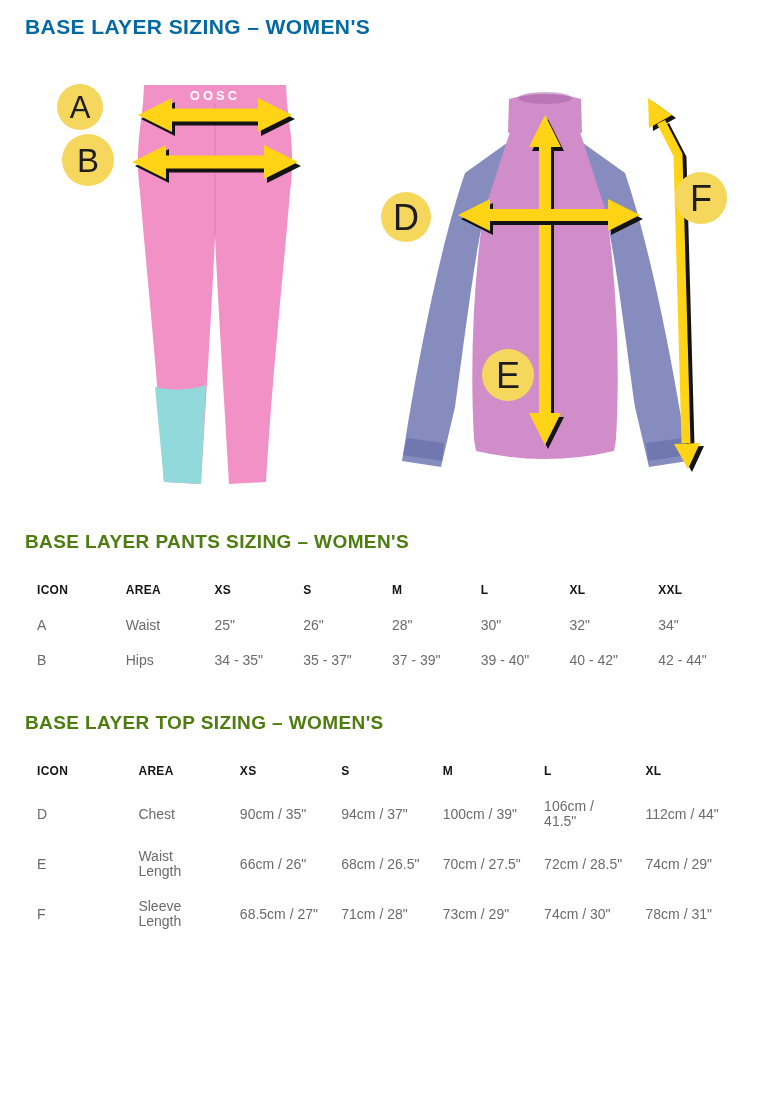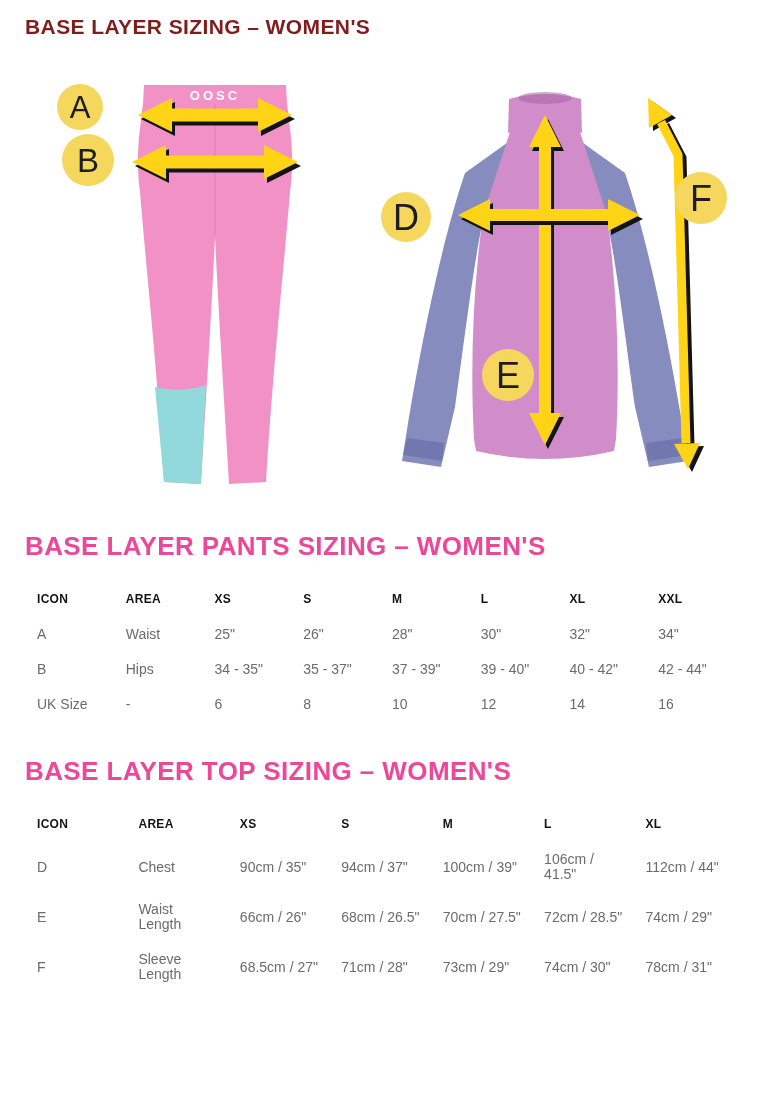--- a/index.html
+++ b/index.html
@@ -4,37 +4,37 @@
 <style>
   * { box-sizing: border-box; }
   html,body { margin:0; padding:0; }
   body {
     width:760px; height:1098px; overflow:hidden; background:#ffffff;
     font-family:"Liberation Sans", sans-serif; color:#1a1a1a;
   }
   .page { padding:0 25px; }
   h1.page-title {
     margin:15px 0 0 0; font-size:21px; font-weight:700; letter-spacing:.4px;
-    color:#7f1d1d;
+    color:#0369a1;
   }
   .figure { position:relative; height:430px; margin-top:28px; }
   .figure svg { position:absolute; display:block; }
   svg.leggings-svg { left:15px; top:0; }
   svg.top-svg { left:350px; top:10px; }
   .badge-letter {
     font-family:"Liberation Sans", sans-serif; fill:#1d1d1d;
     text-anchor:middle;
   }
   .logo-text {
     font-family:"Liberation Sans", sans-serif; fill:#ffffff; font-size:13px;
     letter-spacing:3px; font-weight:700; text-anchor:middle;
   }
   h2.section-heading {
-    margin:34px 0 0 0; font-size:26px; font-weight:700; letter-spacing:.4px;
-    color:#ec4899;
+    margin:34px 0 0 0; font-size:19px; font-weight:700; letter-spacing:.4px;
+    color:#4d7c0f;
   }
   p.note { margin:22px 0 0 0; font-size:13.5px; color:#555555; }
   table.size-table {
     width:710px; margin-top:16px; border-collapse:collapse; table-layout:fixed;
   }
   table.size-table th {
     text-align:left; font-size:12px; font-weight:700; color:#141414;
     padding:10px 9px 10px 12px; letter-spacing:.3px; line-height:15px;
   }
   table.size-table td {
@@ -155,30 +155,20 @@
         <tr>
           <td>B</td>
           <td>Hips</td>
           <td>34 - 35"</td>
           <td>35 - 37"</td>
           <td>37 - 39"</td>
           <td>39 - 40"</td>
           <td>40 - 42"</td>
           <td>42 - 44"</td>
         </tr>
-        <tr>
-          <td>UK Size</td>
-          <td>-</td>
-          <td>6</td>
-          <td>8</td>
-          <td>10</td>
-          <td>12</td>
-          <td>14</td>
-          <td>16</td>
-        </tr>
       </tbody>
     </table>
 
   <h2 class="section-heading">BASE LAYER TOP SIZING – WOMEN'S</h2>
 
   <table class="size-table tops">
       <thead>
         <tr>
           <th>ICON</th>
           <th>AREA</th>

